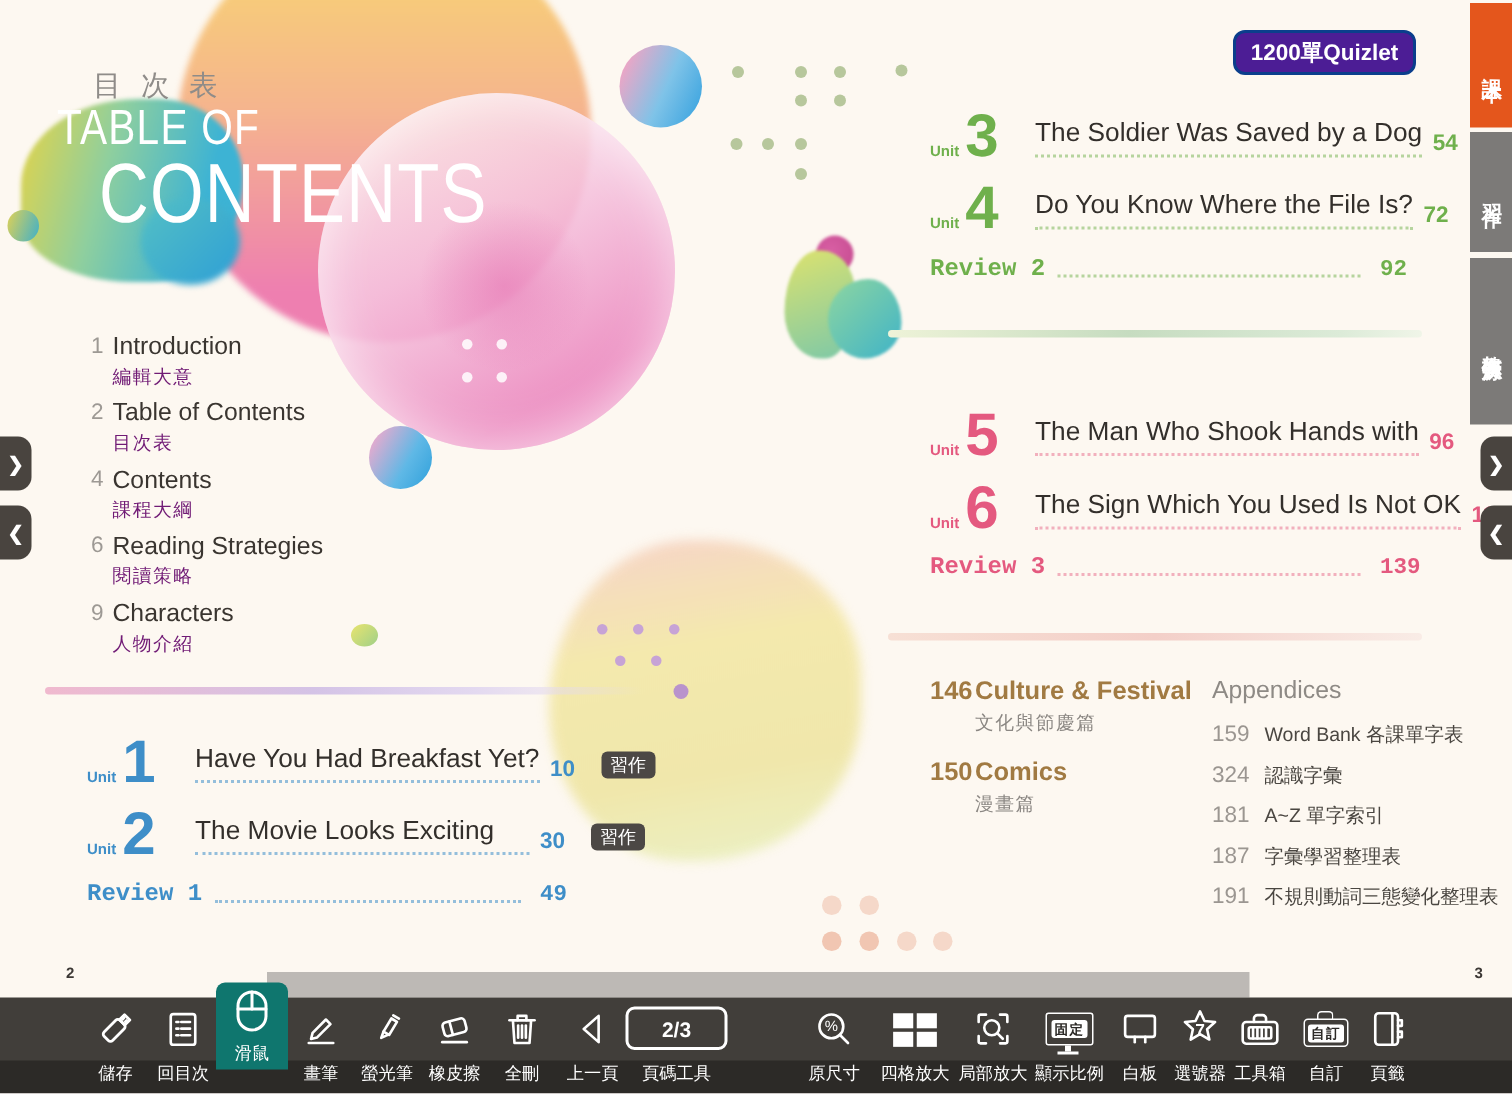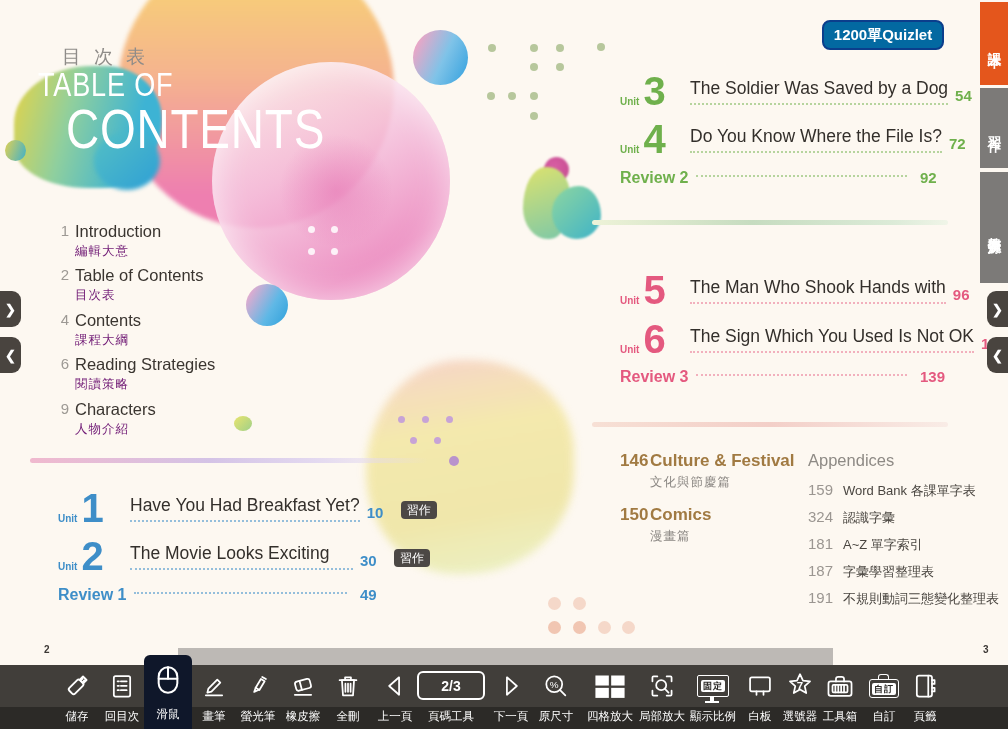--- a/index.html
+++ b/index.html
@@ -46,21 +46,21 @@
   .dot.salmon{width:13px;height:13px;background:#f1c6b2;}
   .dot.salmon.lt{background:#f5d8c9;}
   
   .t-zh{position:absolute;left:62px;top:44px;z-index:2;font-size:19px;letter-spacing:13px;
     color:#8f8c89;}
   .t-en1{position:absolute;left:38px;top:66px;z-index:2;font-size:33px;color:#fff;
     letter-spacing:1px;transform:scaleX(.82);transform-origin:left;}
   .t-en2{position:absolute;left:66px;top:96px;z-index:2;font-size:56px;color:#fff;
     letter-spacing:1px;transform:scaleX(.82);transform-origin:left;}
   .quizlet{position:absolute;left:822px;top:20px;z-index:4;width:118px;height:26px;
-    background:#0369a1;border:2px solid #0b3e8c;border-radius:8px;color:#fff;
+    background:#4c1d95;border:2px solid #0b3e8c;border-radius:8px;color:#fff;
     font-size:15px;font-weight:700;display:flex;align-items:center;justify-content:center;cursor:pointer;}
   
   .fm-row{position:absolute;left:55px;z-index:2;display:flex;}
   .fm-num{width:14px;text-align:right;color:#9d9994;font-size:15px;flex:none;}
   .fm-body{margin-left:6px;}
   .fm-title{font-size:16.5px;color:#3a3530;line-height:18px;}
   .fm-sub{font-size:12.5px;color:#701a75;margin-top:3px;letter-spacing:1px;}
   .div-left{position:absolute;left:30px;top:458px;width:398px;height:5px;border-radius:3px;z-index:2;
     background:linear-gradient(90deg,#f0b9ce 0%,#d4c3e6 45%,#e3d9f0 72%,rgba(240,235,248,0) 100%);}
   .div-dot{position:absolute;left:449px;top:456px;width:10px;height:10px;border-radius:50%;
@@ -68,21 +68,21 @@
   
   .u-row{position:absolute;z-index:2;display:flex;align-items:flex-end;}
   .u-id{display:flex;align-items:baseline;flex:none;margin-bottom:-5px;}
   .u-word{font-size:10px;font-weight:700;margin-right:4px;}
   .u-num{font-size:40px;font-weight:700;line-height:38px;}
   .u-entry{flex:1;padding-bottom:4px;}
   .u-title{font-size:17.5px;color:#332f2b;line-height:21px;white-space:nowrap;}
   .u-page{flex:none;font-size:15px;font-weight:700;margin-left:7px;padding-bottom:1px;width:28px;}
   .badge{flex:none;margin-left:6px;margin-bottom:3px;background:#4c4845;color:#fff;
     font-size:12px;border-radius:4px;padding:2px 6px;line-height:14px;cursor:pointer;}
-  .rv-row{position:absolute;z-index:2;display:flex;align-items:center;}
+  .rv-row{position:absolute;z-index:2;display:flex;align-items:flex-end;font-family:Liberation Mono, monospace;}
   .rv-label{flex:none;font-size:16px;font-weight:700;padding-bottom:1px;}
   .rv-lead{flex:1;margin:0 6px 4px 8px;}
   .blue .u-word,.blue .u-num,.blue .u-page,.blue .rv-label{color:#3e8ec8;}
   .blue .u-entry,.blue .rv-lead{border-bottom:2px dotted rgba(62,142,200,.55);}
   .green .u-word,.green .u-num,.green .u-page,.green .rv-label{color:#6fb04c;}
   .green .u-entry,.green .rv-lead{border-bottom:2px dotted rgba(111,176,76,.5);}
   .pinkc .u-word,.pinkc .u-num,.pinkc .u-page,.pinkc .rv-label{color:#e4597f;}
   .pinkc .u-entry,.pinkc .rv-lead{border-bottom:2px dotted rgba(228,89,127,.45);}
   .div-right{position:absolute;left:592px;width:356px;height:5px;border-radius:3px;z-index:2;}
   .div-r1{top:220px;background:linear-gradient(90deg,#eef3d8,#c6dcc0 45%,#dcebd8 85%,#f0f5e8);}
@@ -114,21 +114,21 @@
     background:#bdb9b5;z-index:3;cursor:pointer;}
   
   .toolbar{position:absolute;left:0;top:665px;width:1008px;height:64px;z-index:6;
     background:#413e3a;}
   .tb-labelstrip{position:absolute;left:0;bottom:0;width:100%;height:22px;background:#2c2a27;}
   .tb-item{position:absolute;top:0;width:50px;height:64px;display:flex;flex-direction:column;
     align-items:center;z-index:2;cursor:pointer;}
   .tb-icon{height:41px;display:flex;align-items:center;justify-content:center;}
   .tb-icon svg{stroke:#fff;fill:none;stroke-width:1.5;stroke-linecap:round;stroke-linejoin:round;}
   .tb-label{font-size:11.5px;color:#fff;white-space:nowrap;line-height:20px;}
-  .tb-item.active{top:-10px;height:74px;width:48px;background:#0f172a;border-radius:6px 6px 0 0;}
+  .tb-item.active{top:-10px;height:58px;width:48px;background:#0f766e;border-radius:6px 6px 0 0;}
   .tb-item.active .tb-icon{height:49px;}
   .pagebox{width:64px;height:25px;border:2px solid #fff;border-radius:6px;color:#fff;
     font-size:14px;font-weight:700;display:flex;align-items:center;justify-content:center;}
   .mon{width:30px;height:20px;border:1.6px solid #fff;border-radius:2px;position:relative;
     display:flex;align-items:center;justify-content:center;}
   .mon::before{content:"";position:absolute;left:12px;bottom:-5px;width:4px;height:4px;background:#fff;}
   .mon::after{content:"";position:absolute;left:7px;bottom:-7px;width:14px;height:2px;background:#fff;}
   .chip{background:#fff;color:#2c2a27;font-size:9px;font-weight:700;border-radius:2px;
     padding:0 2px;line-height:12px;letter-spacing:1px;}
   .case{width:28px;height:17px;border:1.6px solid #fff;border-radius:3px;position:relative;
@@ -445,28 +445,20 @@
       <div class="tb-label">上一頁</div>
     </div>
 
     <div class="tb-item" style="left:411px;width:80px">
       <div class="tb-icon">
         <div class="pagebox">2/3</div>
       </div>
       <div class="tb-label">頁碼工具</div>
     </div>
 
-    <div class="tb-item" style="left:486px">
-      <div class="tb-icon">
-          <svg width="28" height="28" viewBox="0 0 24 24">
-            <path d="M8.5 4.5 L17 12 l-8.5 7.5 z"></path>
-          </svg>
-        </div>
-      <div class="tb-label">下一頁</div>
-    </div>
 
     <div class="tb-item" style="left:531px">
       <div class="tb-icon">
           <svg width="28" height="28" viewBox="0 0 24 24">
             <circle cx="10.5" cy="10.5" r="6.8"></circle>
             <line x1="15.3" y1="15.3" x2="20" y2="20"></line>
             <text x="10.5" y="13.4" text-anchor="middle" font-size="8.5" fill="#fff" stroke="none">%</text>
           </svg>
         </div>
       <div class="tb-label">原尺寸</div>

